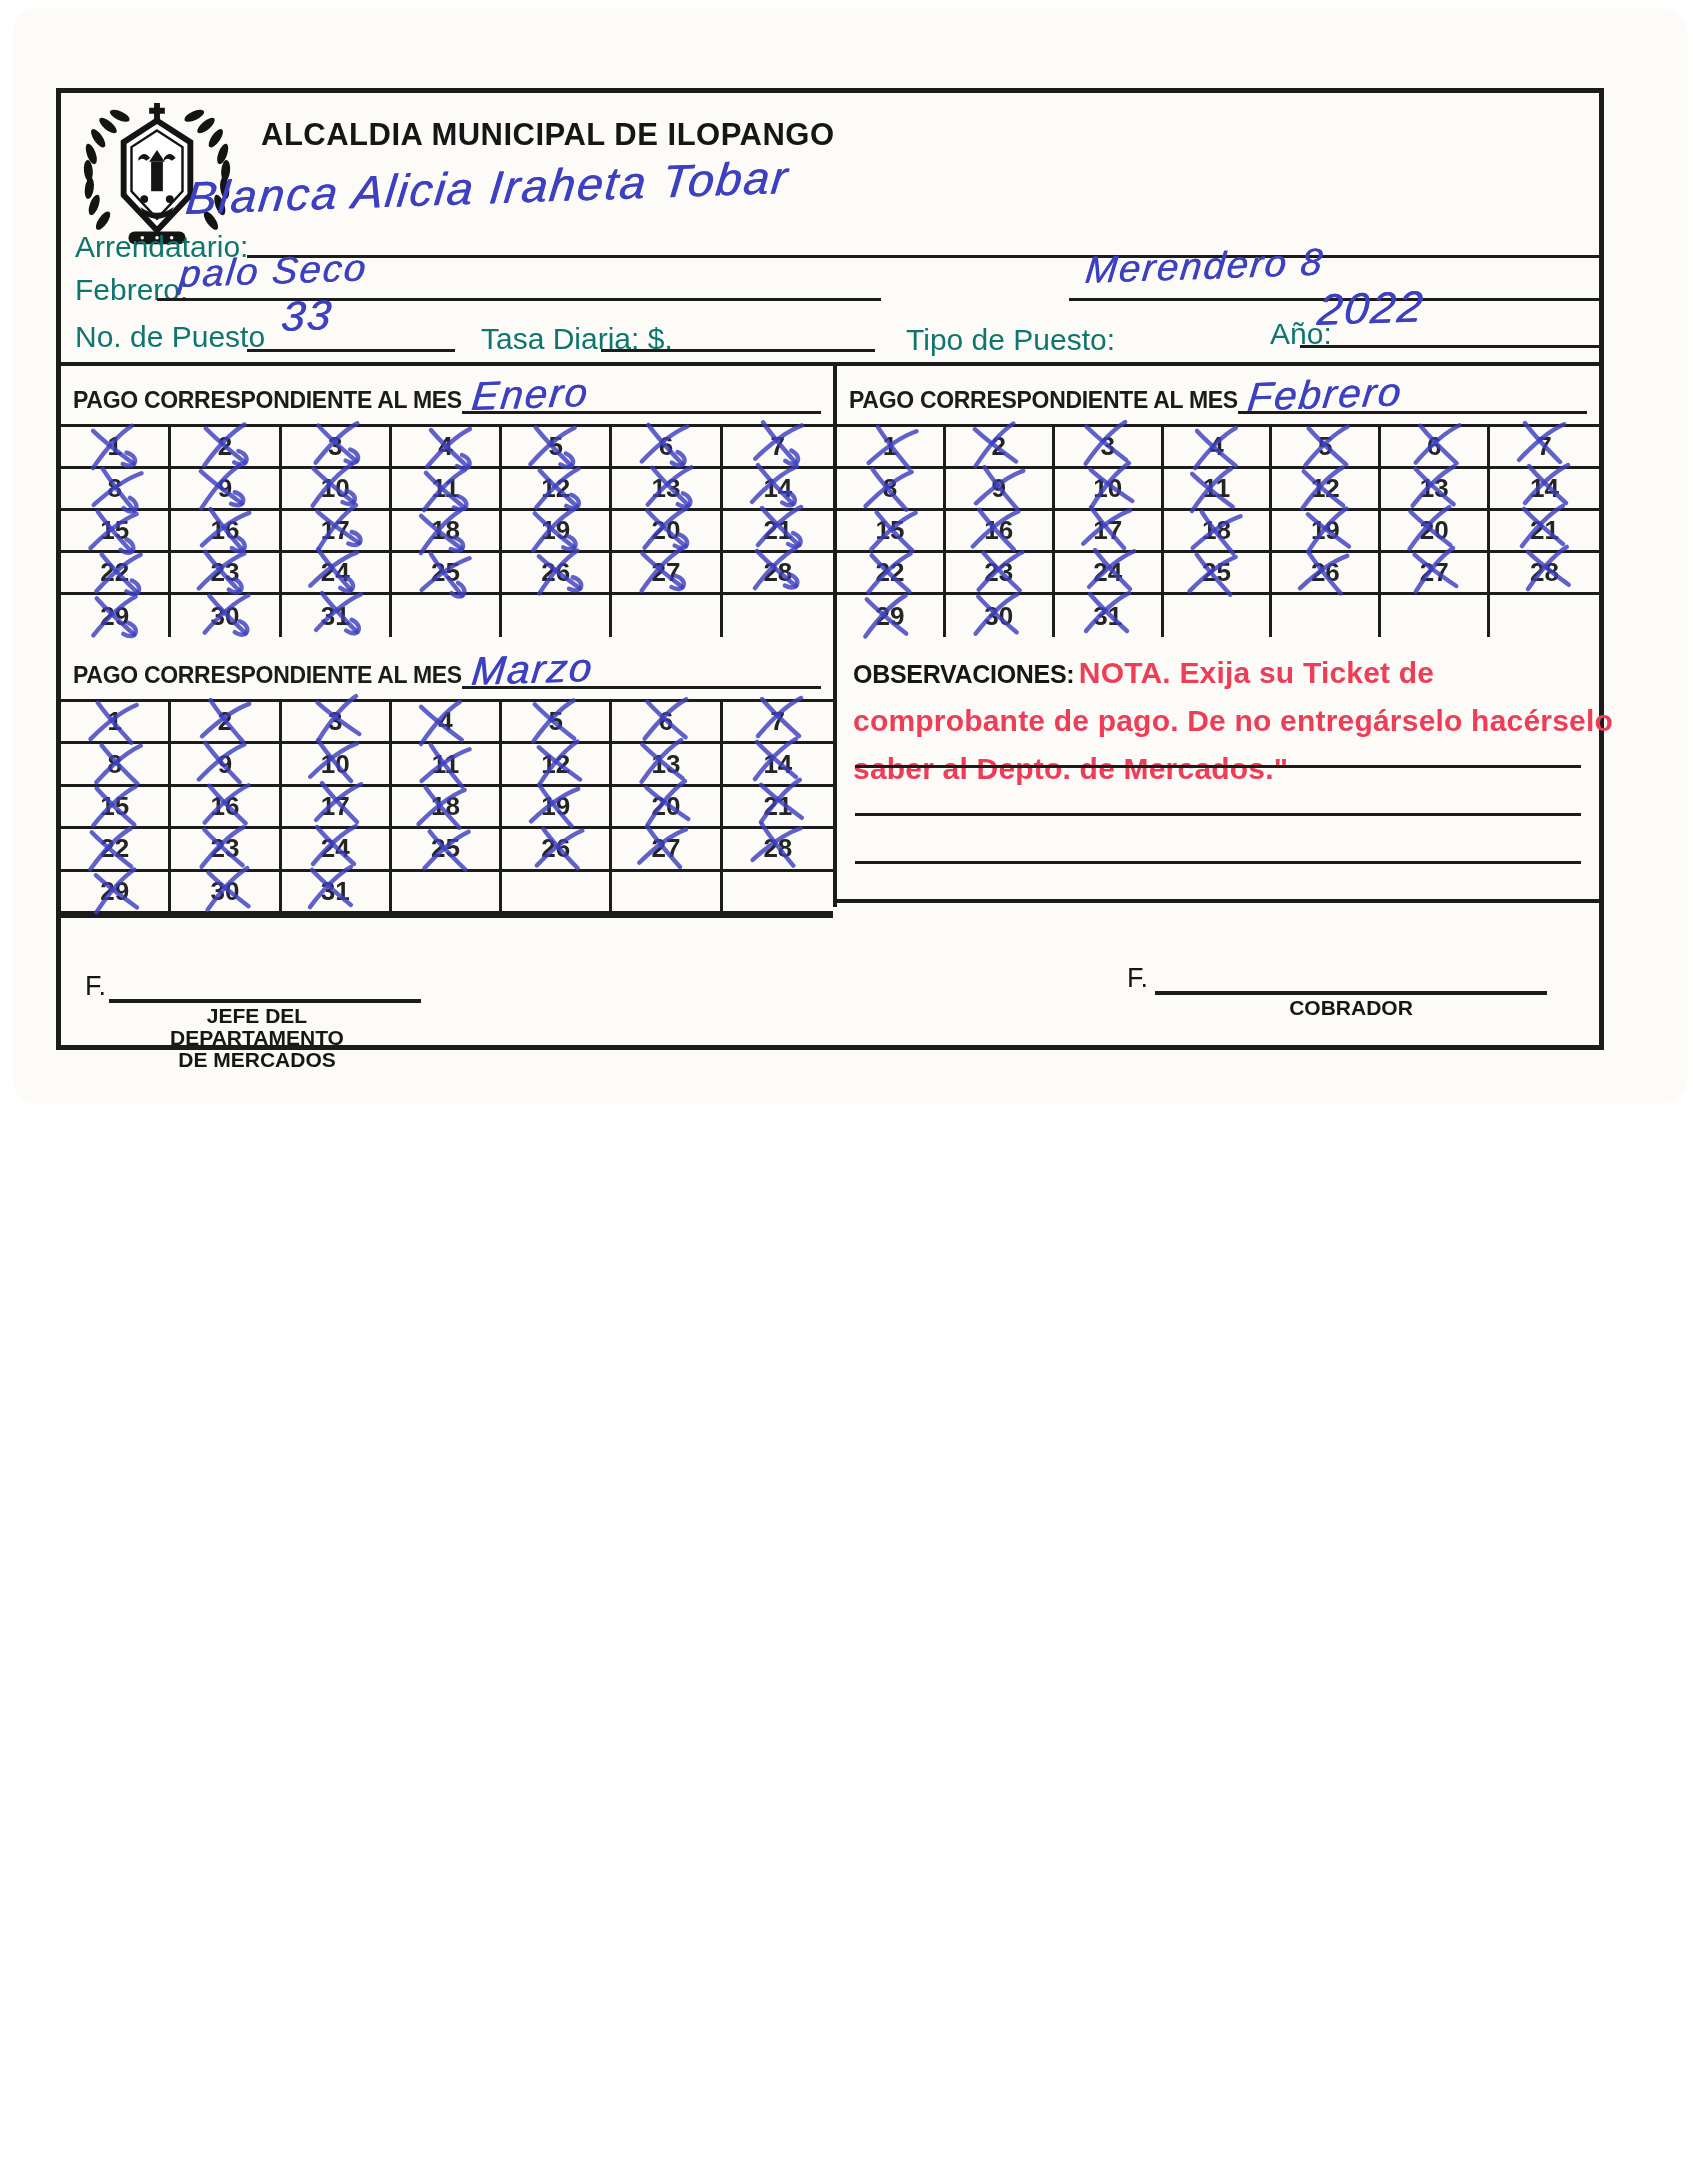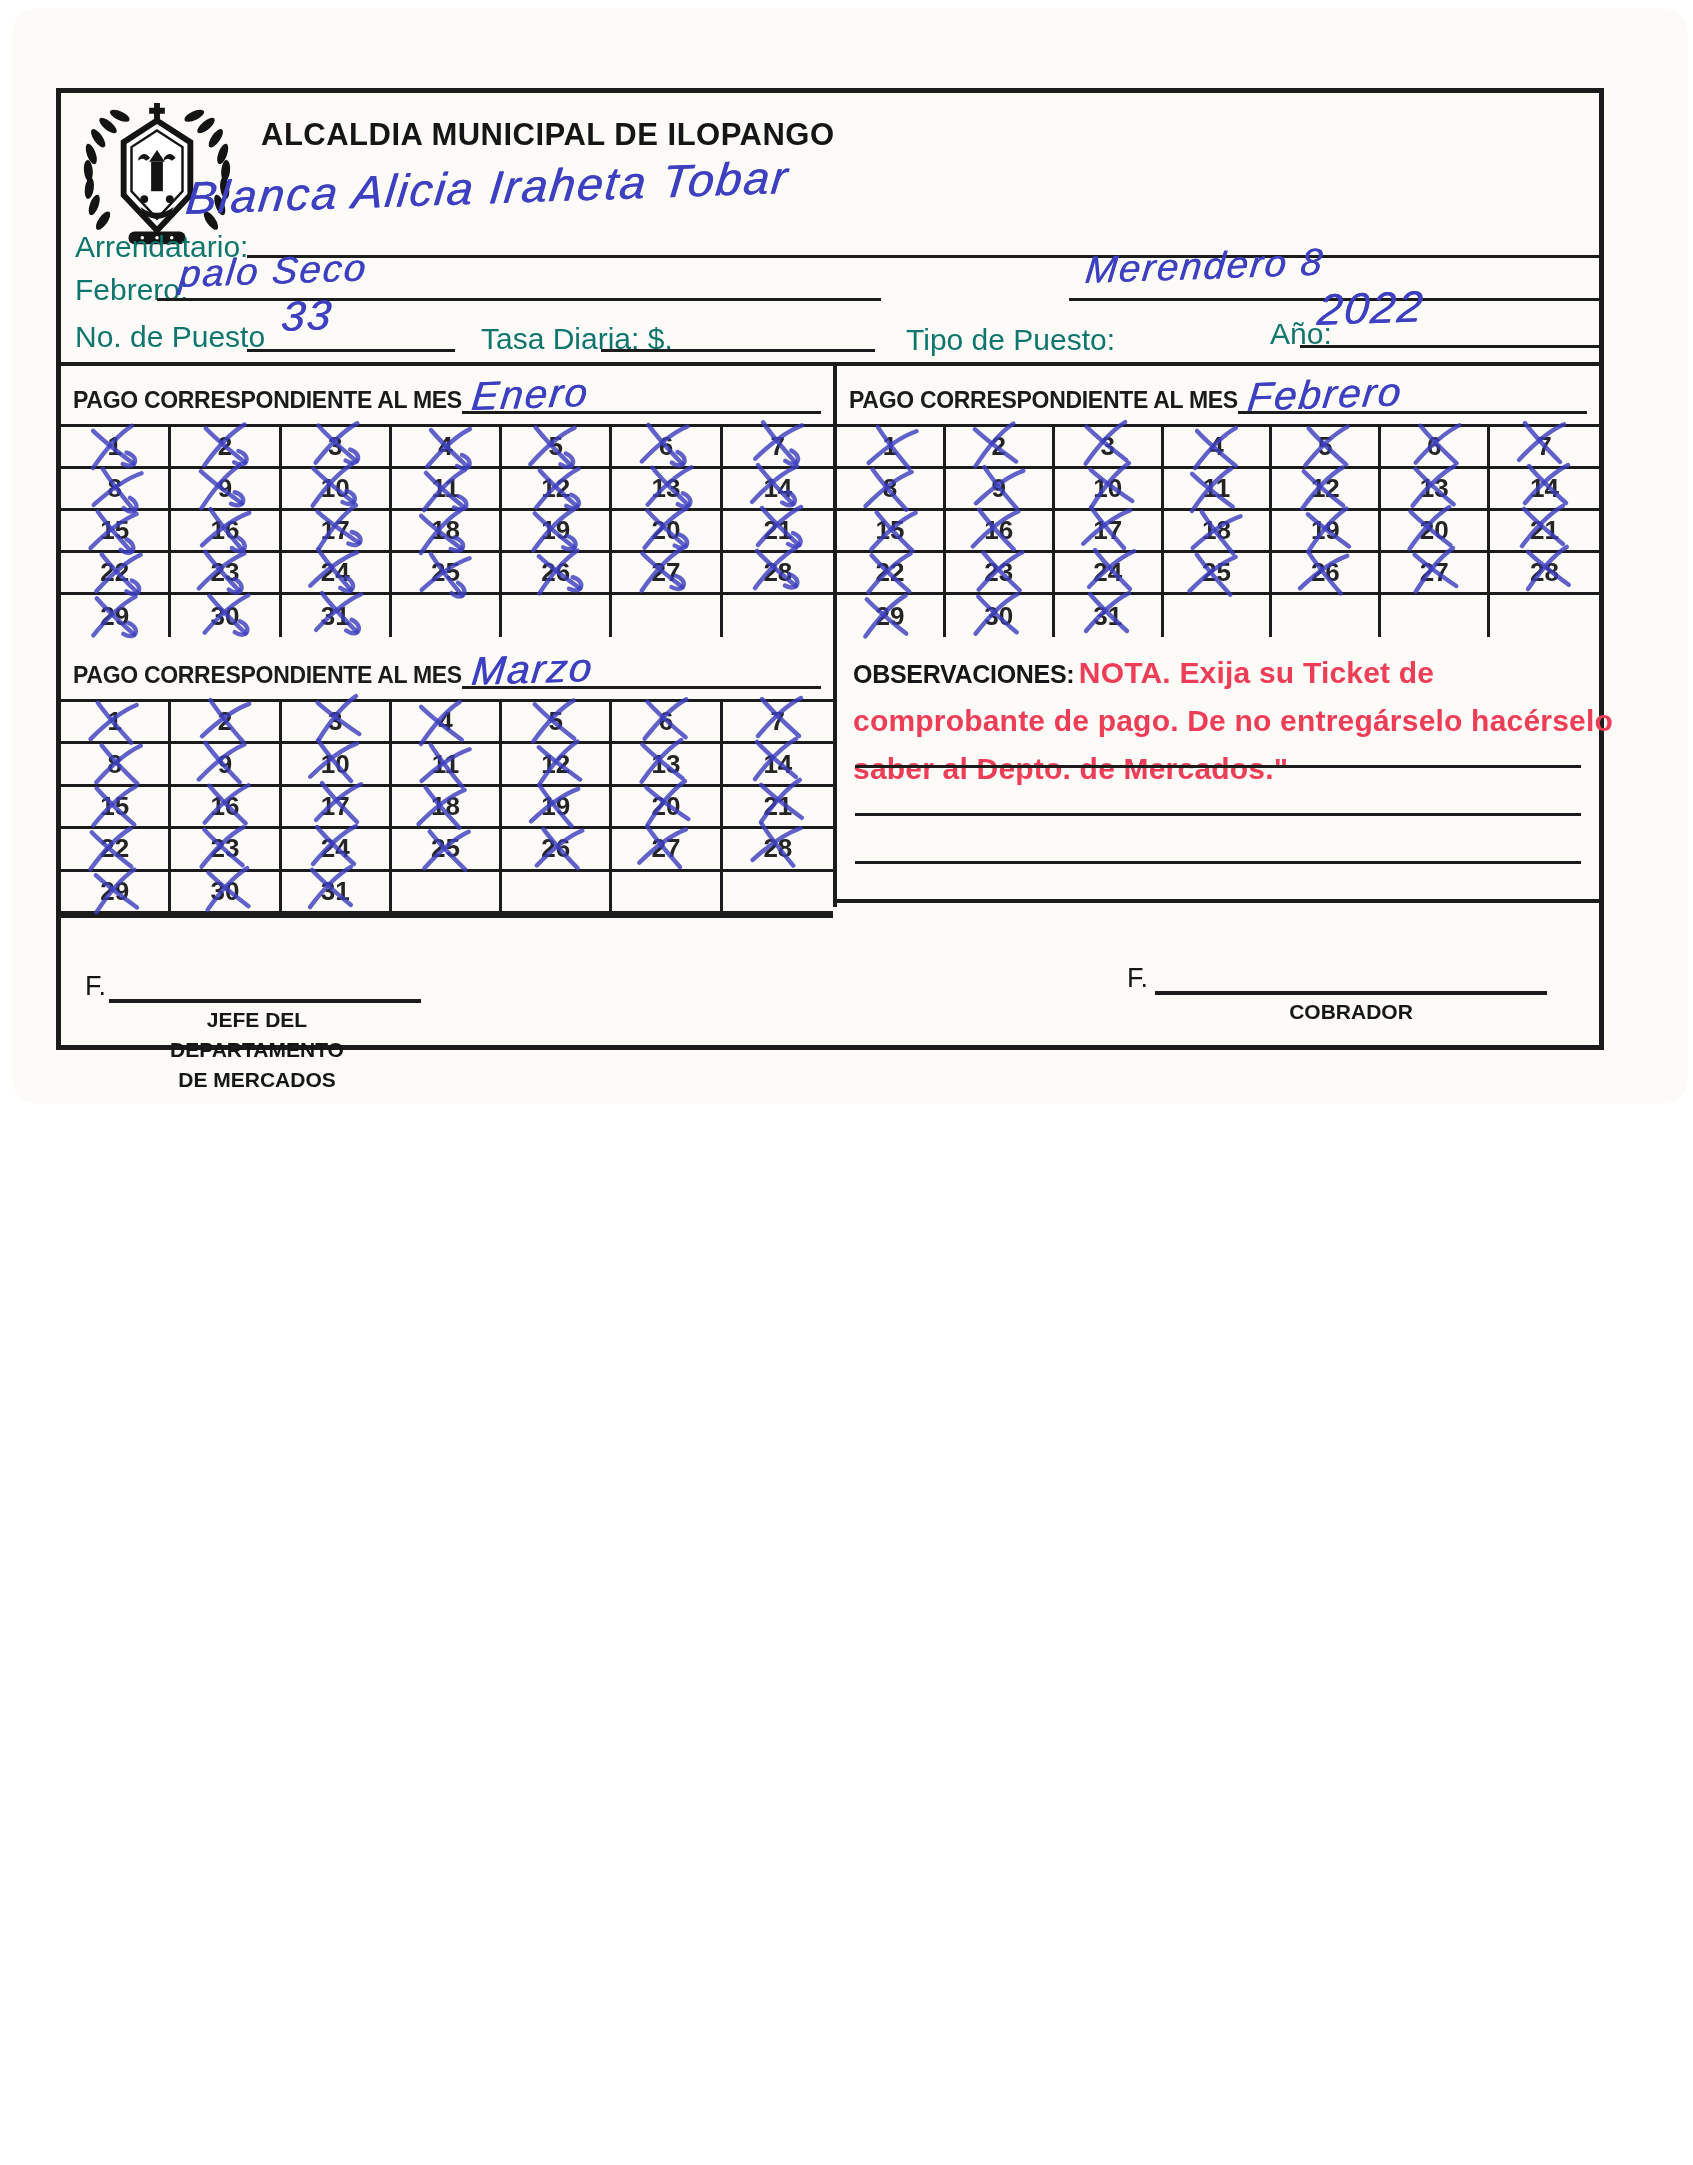--- a/index.html
+++ b/index.html
@@ -82,21 +82,21 @@
 
   
   .obs-box{position:absolute;left:776px;top:548px;width:798px;height:258px;padding:10px 14px 0 16px;}
   .obs-text{line-height:43px;}
   .obs-label{font-weight:bold;font-size:25px;color:#161616;letter-spacing:-.3px;}
   .obs-note{font-weight:bold;font-size:30px;color:var(--note-red);letter-spacing:.2px;}
   .ruled{position:absolute;left:18px;width:726px;height:3px;background:var(--line);}
 
   
   .sig-f{position:absolute;font-size:27px;color:#161616;}
-  .sig-role{position:absolute;text-align:center;font-weight:bold;font-size:21px;line-height:30px;color:#161616;}
+  .sig-role{position:absolute;text-align:center;font-weight:bold;font-size:21px;line-height:22px;color:#161616;}
 </style>
 </head>
 <body>
 
 <div class="smudge" style="left:20px;top:42px;width:30px;height:5px;"></div>
 <div class="smudge" style="left:125px;top:36px;width:44px;height:6px;"></div>
 <div class="smudge" style="left:205px;top:36px;width:30px;height:5px;"></div>
 <div class="smudge" style="left:248px;top:38px;width:36px;height:4px;"></div>
 <div class="smudge" style="left:455px;top:30px;width:60px;height:4px;"></div>
 <div class="smudge" style="left:580px;top:24px;width:56px;height:5px;"></div>

